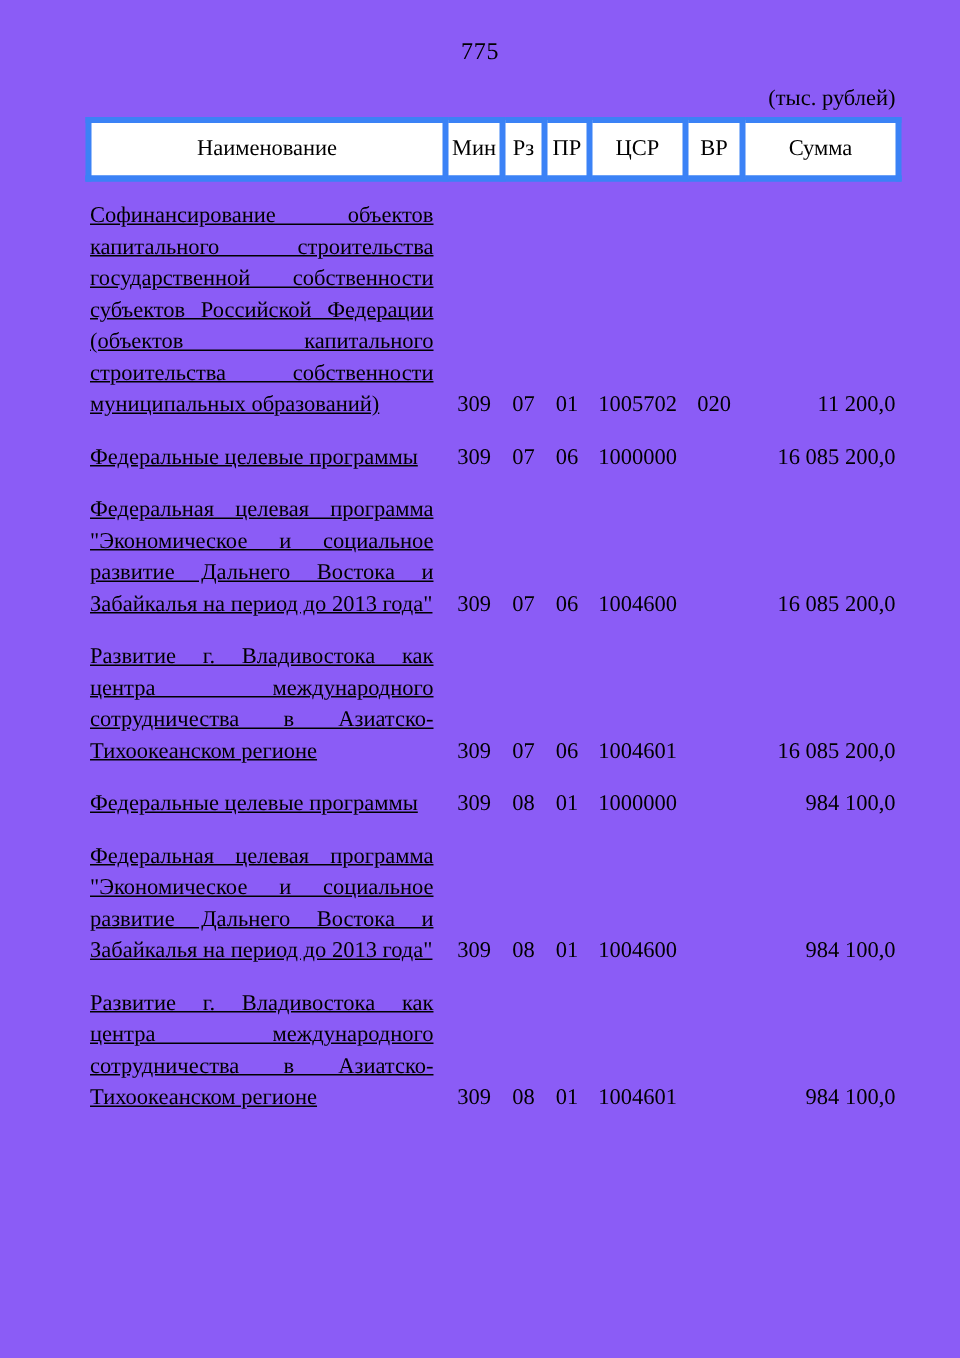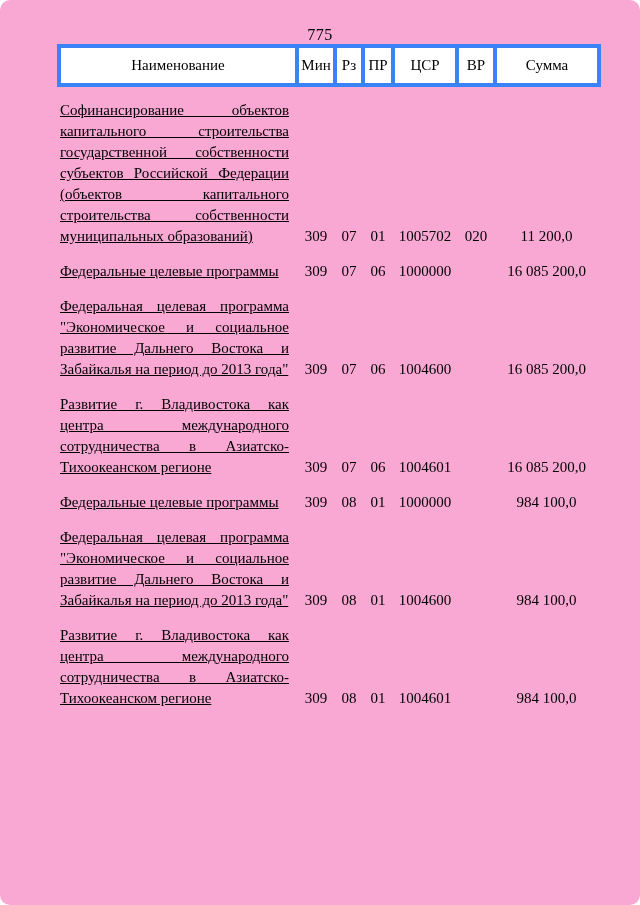--- a/index.html
+++ b/index.html
@@ -11,23 +11,22 @@
     width: 640px;
     min-height: 905px;
     font-family: "Liberation Serif", serif;
     color: #000000;
     -webkit-font-smoothing: antialiased;
   }
   .page {
     position: relative;
     width: 640px;
     min-height: 905px;
-    background: #f9a8d4;
+    background: #8b5cf6;
     box-sizing: border-box;
-    border-radius: 10px;
   }
   .page-number {
     text-align: center;
     font-size: 16px;
     padding-top: 26px;
     letter-spacing: 0.5px;
   }
   .units {
     text-align: right;
     font-size: 15px;
@@ -69,32 +68,33 @@
     text-align: justify;
     padding-right: 8px;
     padding-left: 1px;
     text-decoration: underline;
   }
   td.cell-min, td.cell-rz, td.cell-pr, td.cell-vr, td.cell-csr {
     text-align: center;
     white-space: nowrap;
   }
   td.cell-summa {
-    text-align: center;
+    text-align: right;
     white-space: nowrap;
     padding-right: 2px;
   }
 </style>
 </head>
 <body>
 
 <div class="page">
 
   <div class="page-number">775</div>
 
+  <div class="units">(тыс. рублей)</div>
 
   <table class="budget">
     <colgroup>
       <col class="c-name">
       <col class="c-min">
       <col class="c-rz">
       <col class="c-pr">
       <col class="c-csr">
       <col class="c-vr">
       <col class="c-summa">

